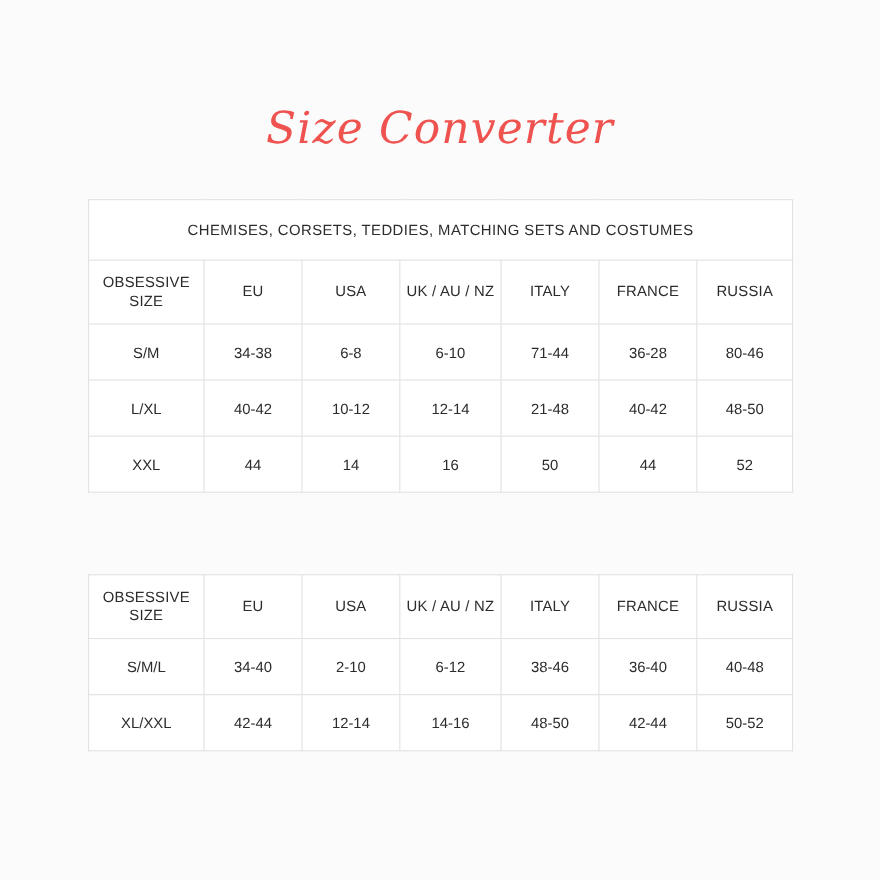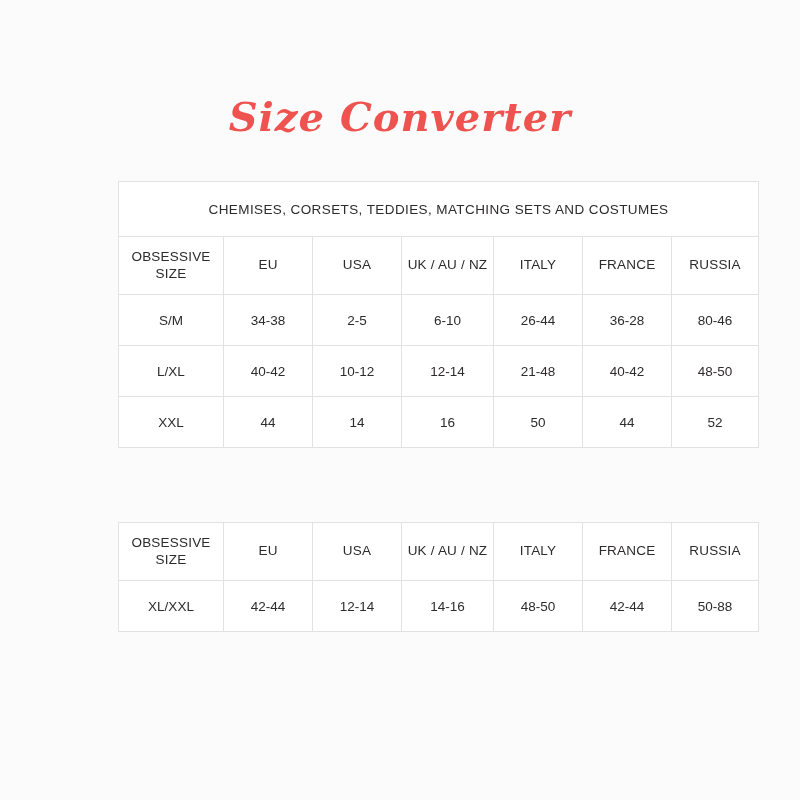--- a/index.html
+++ b/index.html
@@ -19,40 +19,39 @@
     height: 800px;
     box-sizing: border-box;
     padding: 0;
     position: relative;
   }
   .title {
     text-align: center;
     color: #ef5350;
     font-family: "DejaVu Serif", serif;
     font-style: italic;
-    font-weight: bold;
+    font-weight: normal;
     font-size: 40px;
     letter-spacing: 1px;
     margin: 0;
     padding-top: 97px;
     line-height: 1.0;
   }
   .table-wrap {
     width: 640px;
     margin: 0 auto;
   }
   .table-wrap.first { margin-top: 44px; }
   .table-wrap.second { margin-top: 74px; }
 
   table.size-table {
     border-collapse: collapse;
     width: 640px;
     table-layout: fixed;
     background: #ffffff;
-    margin-left: 38px;
   }
   table.size-table td,
   table.size-table th {
     border: 1px solid #e2e2e2;
     text-align: center;
     vertical-align: middle;
     font-size: 13.5px;
     font-weight: normal;
     color: #2e2b2c;
     padding: 0 4px;
@@ -111,23 +110,23 @@
           <td class="head-cell">EU</td>
           <td class="head-cell">USA</td>
           <td class="head-cell">UK / AU / NZ</td>
           <td class="head-cell">ITALY</td>
           <td class="head-cell">FRANCE</td>
           <td class="head-cell">RUSSIA</td>
         </tr>
         <tr>
           <td class="row-label">S/M</td>
           <td>34-38</td>
-          <td>2-5</td>
+          <td>6-8</td>
           <td>6-10</td>
-          <td>26-44</td>
+          <td>71-44</td>
           <td>36-28</td>
           <td>80-46</td>
         </tr>
         <tr>
           <td class="row-label">L/XL</td>
           <td>40-42</td>
           <td>10-12</td>
           <td>12-14</td>
           <td>21-48</td>
           <td>40-42</td>
@@ -161,25 +160,34 @@
         <tr>
           <td class="head-cell">OBSESSIVE SIZE</td>
           <td class="head-cell">EU</td>
           <td class="head-cell">USA</td>
           <td class="head-cell">UK / AU / NZ</td>
           <td class="head-cell">ITALY</td>
           <td class="head-cell">FRANCE</td>
           <td class="head-cell">RUSSIA</td>
         </tr>
         <tr>
+          <td class="row-label">S/M/L</td>
+          <td>34-40</td>
+          <td>2-10</td>
+          <td>6-12</td>
+          <td>38-46</td>
+          <td>36-40</td>
+          <td>40-48</td>
+        </tr>
+        <tr>
           <td class="row-label">XL/XXL</td>
           <td>42-44</td>
           <td>12-14</td>
           <td>14-16</td>
           <td>48-50</td>
           <td>42-44</td>
-          <td>50-88</td>
+          <td>50-52</td>
         </tr>
       </tbody>
     </table>
   </div>
 
 </div>
 
 </body></html>

